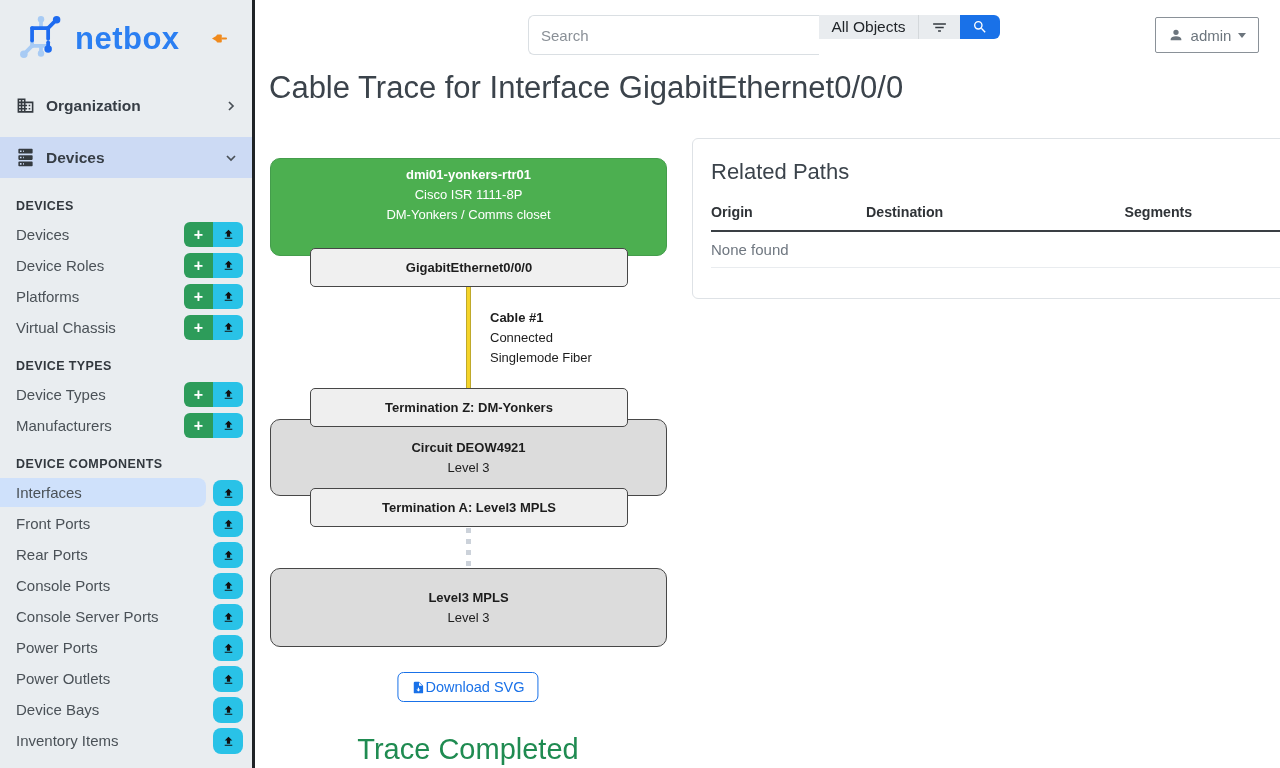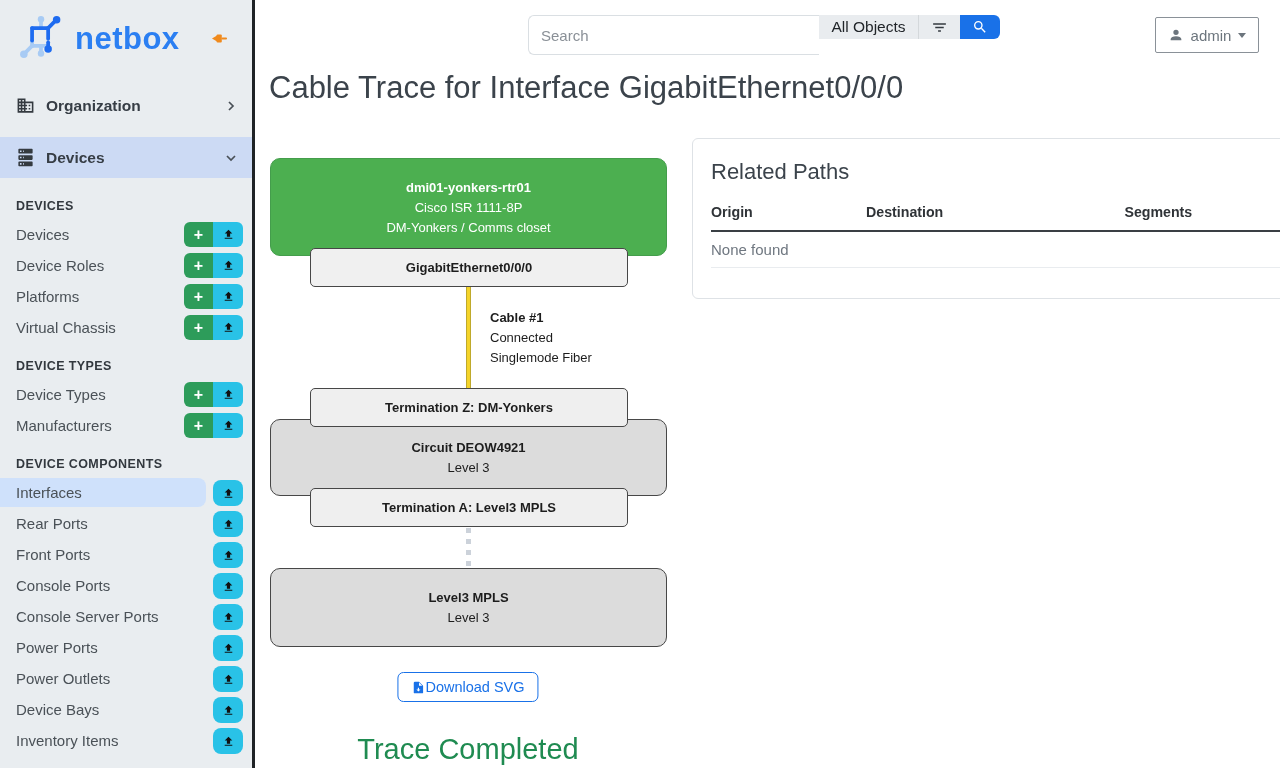--- a/index.html
+++ b/index.html
@@ -75,21 +75,21 @@
     border:1px solid #8a9198; border-radius:2px; background:#fff;
     display:flex; align-items:center; justify-content:center; gap:7px;
     color:#6c757d; font-size:15px; cursor:pointer;
   }
   .caret-down { width:0; height:0; border-left:4px solid transparent;
     border-right:4px solid transparent; border-top:5px solid #6c757d; }
   .page-title { position:absolute; left:14px; top:70px; font-size:31px; font-weight:400; color:#3b434b; }
   
   .tbox { position:absolute; border:1px solid #474747; text-align:center; font-size:13px; color:#1d1d1d; }
   .box-device { left:15px; top:158px; width:397px; height:98px; background:#4caf50;
-    border-color:#449d4c; border-radius:10px; color:#fff; padding-top:19px; line-height:20px; }
+    border-color:#449d4c; border-radius:10px; color:#fff; padding-top:6px; line-height:20px; }
   .box-device .bname { font-weight:bold; }
   .box-iface { left:55px; top:248px; width:318px; height:39px; background:#f0f0f0;
     border-radius:5px; line-height:37px; font-weight:bold; }
   .cable-line { position:absolute; left:211px; top:287px; width:5px; height:101px;
     background:#f5d42a; border-left:1px solid #bfa92b; border-right:1px solid #bfa92b; }
   .cable-text { position:absolute; left:235px; top:308px; font-size:13px; line-height:20px;
     color:#1d1d1d; text-align:left; }
   .cable-text .cname { font-weight:bold; }
   .box-termz { left:55px; top:388px; width:318px; height:39px; background:#efefef;
     border-radius:5px; line-height:37px; font-weight:bold; z-index:3; }
@@ -276,31 +276,31 @@
     <span class="label">Interfaces</span>
     <span class="btns">
         <span class="btn-import solo">
           <svg width="13" height="13" viewBox="0 0 24 24">
             <path fill="#111" d="M9,16V10H5L12,3L19,10H15V16H9M5,20V18H19V20H5Z"></path>
           </svg>
         </span>
       </span>
   </div>
   <div class="side-row">
+    <span class="label">Front Ports</span>
+    <span class="btns">
+        <span class="btn-import solo">
+          <svg width="13" height="13" viewBox="0 0 24 24">
+            <path fill="#111" d="M9,16V10H5L12,3L19,10H15V16H9M5,20V18H19V20H5Z"></path>
+          </svg>
+        </span>
+      </span>
+  </div>
+  <div class="side-row">
     <span class="label">Rear Ports</span>
-    <span class="btns">
-        <span class="btn-import solo">
-          <svg width="13" height="13" viewBox="0 0 24 24">
-            <path fill="#111" d="M9,16V10H5L12,3L19,10H15V16H9M5,20V18H19V20H5Z"></path>
-          </svg>
-        </span>
-      </span>
-  </div>
-  <div class="side-row">
-    <span class="label">Front Ports</span>
     <span class="btns">
         <span class="btn-import solo">
           <svg width="13" height="13" viewBox="0 0 24 24">
             <path fill="#111" d="M9,16V10H5L12,3L19,10H15V16H9M5,20V18H19V20H5Z"></path>
           </svg>
         </span>
       </span>
   </div>
   <div class="side-row">
     <span class="label">Console Ports</span>

